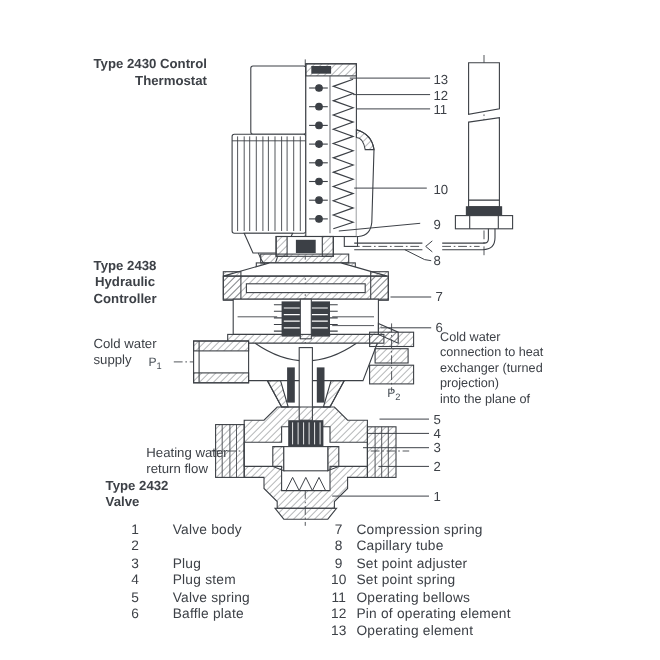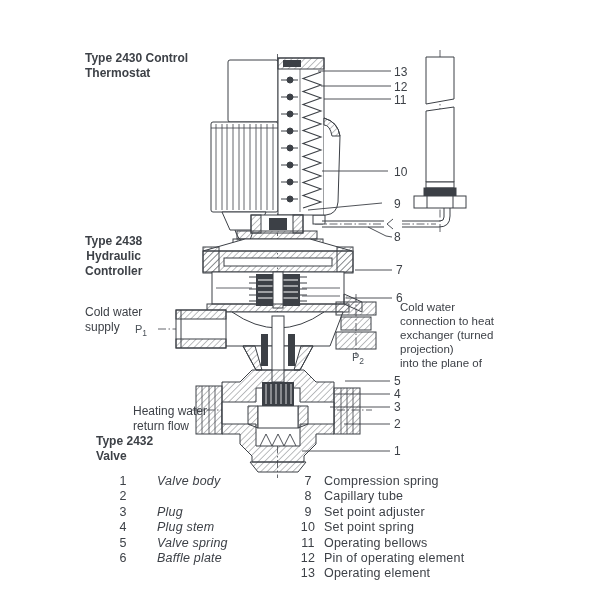--- a/index.html
+++ b/index.html
@@ -7,21 +7,21 @@
         font-family:"Liberation Sans",sans-serif;color:#3d4147;}
   .abs{position:absolute;}
   .cap{font-size:11px;line-height:19px;text-align:center;}
   .lbl{font-size:12px;line-height:15px;}
   .b{font-weight:bold;}
   .ann{font-size:11.5px;line-height:14px;}
   .plist{font-size:12.5px;letter-spacing:.2px;}
   .prow{display:flex;height:15.4px;line-height:15.4px;}
   .pnum{display:inline-block;text-align:center;}
   .col-l .pnum{width:22px;}
-  .col-l .pname{margin-left:23px;font-style:italic;}
+  .col-l .pname{margin-left:23px;}
   .col-r .pnum{width:26px;}
   .col-r .pname{margin-left:3px;}
   svg text{font-family:"Liberation Sans",sans-serif;}
 </style>
 </head>
 <body>
 
 <div class="page">
 
   <svg class="abs" style="left:0;top:0" width="600" height="600" viewBox="0 0 600 600">
@@ -239,21 +239,21 @@
 
     <text x="135" y="333" fill="#4a5158" font-size="11">
       <tspan>P</tspan><tspan font-size="8.5" dy="2.5">1</tspan>
     </text>
     <text x="352" y="361" fill="#4a5158" font-size="11">
       <tspan>P</tspan><tspan font-size="8.5" dy="2.5">2</tspan>
     </text>
   </svg>
 
 
-  <div class="abs lbl b" style="left:85px;top:51px;">
+  <div class="abs lbl b" style="left:85px;top:51px;text-align:right;">
     <div>Type 2430 Control</div>
     <div>Thermostat</div>
   </div>
 
   <div class="abs lbl b" style="left:85px;top:234px;text-align:center;">
     <div>Type 2438</div>
     <div>Hydraulic</div>
     <div>Controller</div>
   </div>
 

